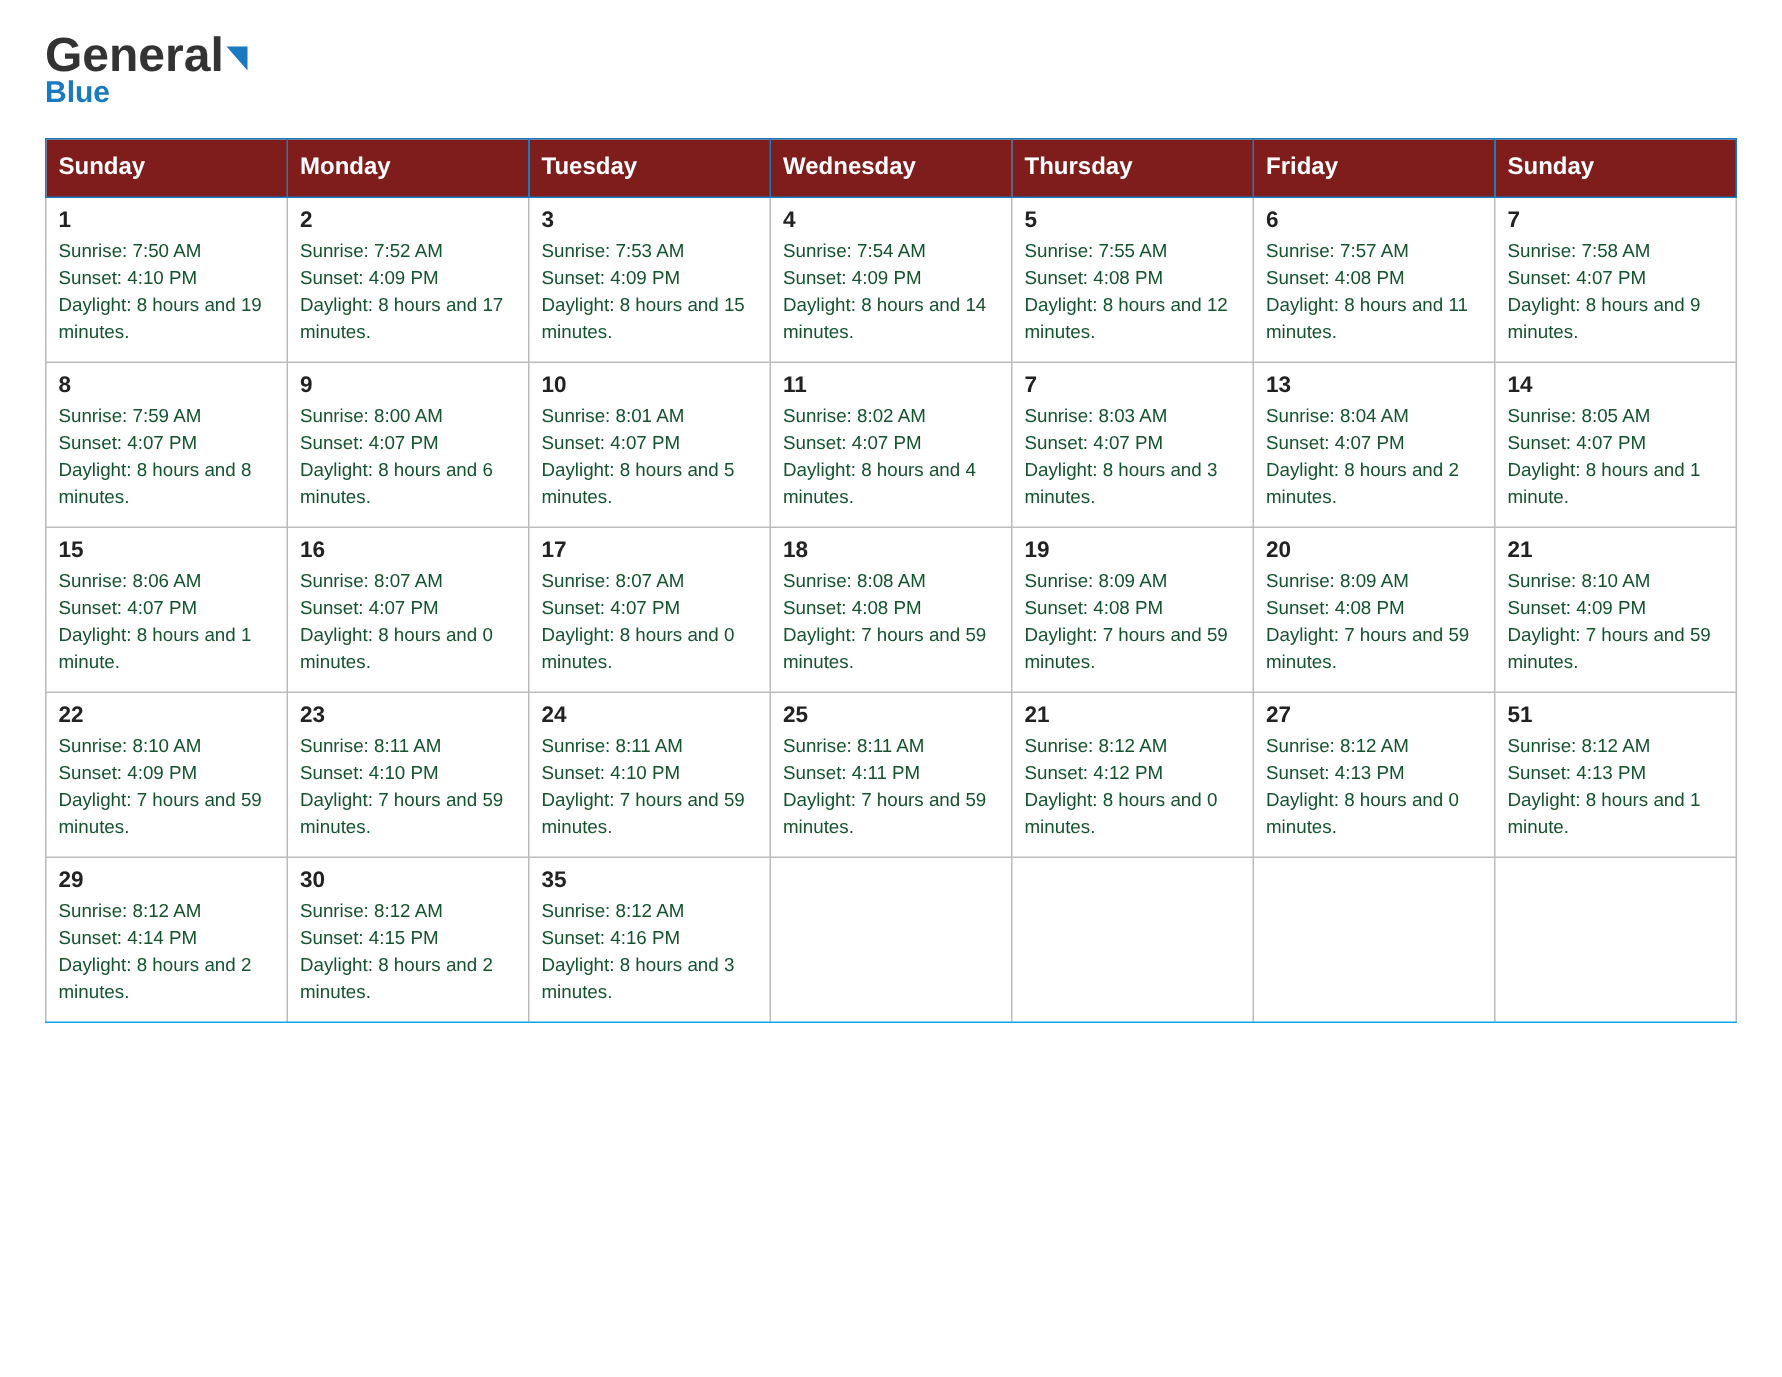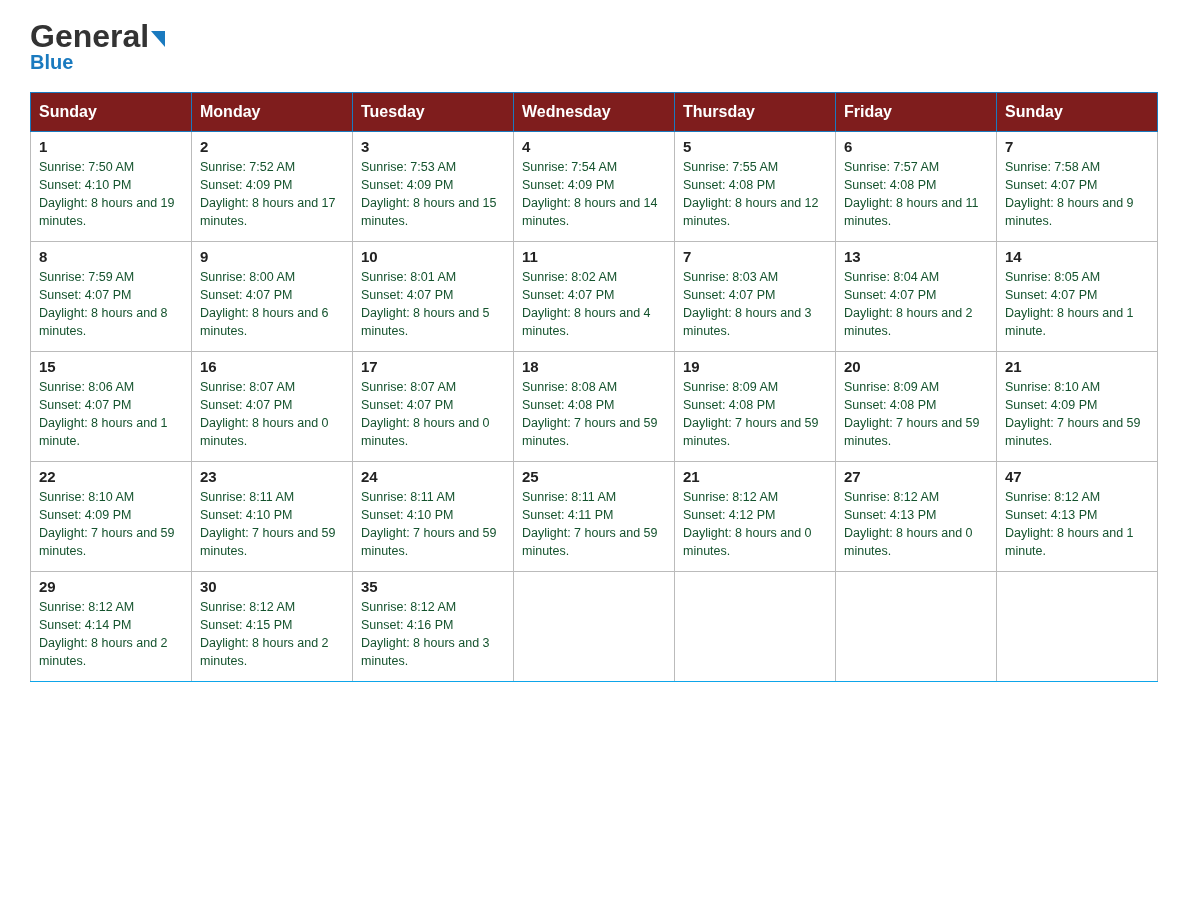--- a/index.html
+++ b/index.html
@@ -184,21 +184,21 @@
         <td><span class="day-num">23</span>
           <span class="day-info">Sunrise: 8:11 AM<br>Sunset: 4:10 PM<br>Daylight: 7 hours and 59 minutes.</span></td>
         <td><span class="day-num">24</span>
           <span class="day-info">Sunrise: 8:11 AM<br>Sunset: 4:10 PM<br>Daylight: 7 hours and 59 minutes.</span></td>
         <td><span class="day-num">25</span>
           <span class="day-info">Sunrise: 8:11 AM<br>Sunset: 4:11 PM<br>Daylight: 7 hours and 59 minutes.</span></td>
         <td><span class="day-num">21</span>
           <span class="day-info">Sunrise: 8:12 AM<br>Sunset: 4:12 PM<br>Daylight: 8 hours and 0 minutes.</span></td>
         <td><span class="day-num">27</span>
           <span class="day-info">Sunrise: 8:12 AM<br>Sunset: 4:13 PM<br>Daylight: 8 hours and 0 minutes.</span></td>
-        <td><span class="day-num">47</span>
+        <td><span class="day-num">51</span>
           <span class="day-info">Sunrise: 8:12 AM<br>Sunset: 4:13 PM<br>Daylight: 8 hours and 1 minute.</span></td>
       </tr>
       <tr>
         <td><span class="day-num">29</span>
           <span class="day-info">Sunrise: 8:12 AM<br>Sunset: 4:14 PM<br>Daylight: 8 hours and 2 minutes.</span></td>
         <td><span class="day-num">30</span>
           <span class="day-info">Sunrise: 8:12 AM<br>Sunset: 4:15 PM<br>Daylight: 8 hours and 2 minutes.</span></td>
         <td><span class="day-num">35</span>
           <span class="day-info">Sunrise: 8:12 AM<br>Sunset: 4:16 PM<br>Daylight: 8 hours and 3 minutes.</span></td>
         <td class="empty-cell"></td>

